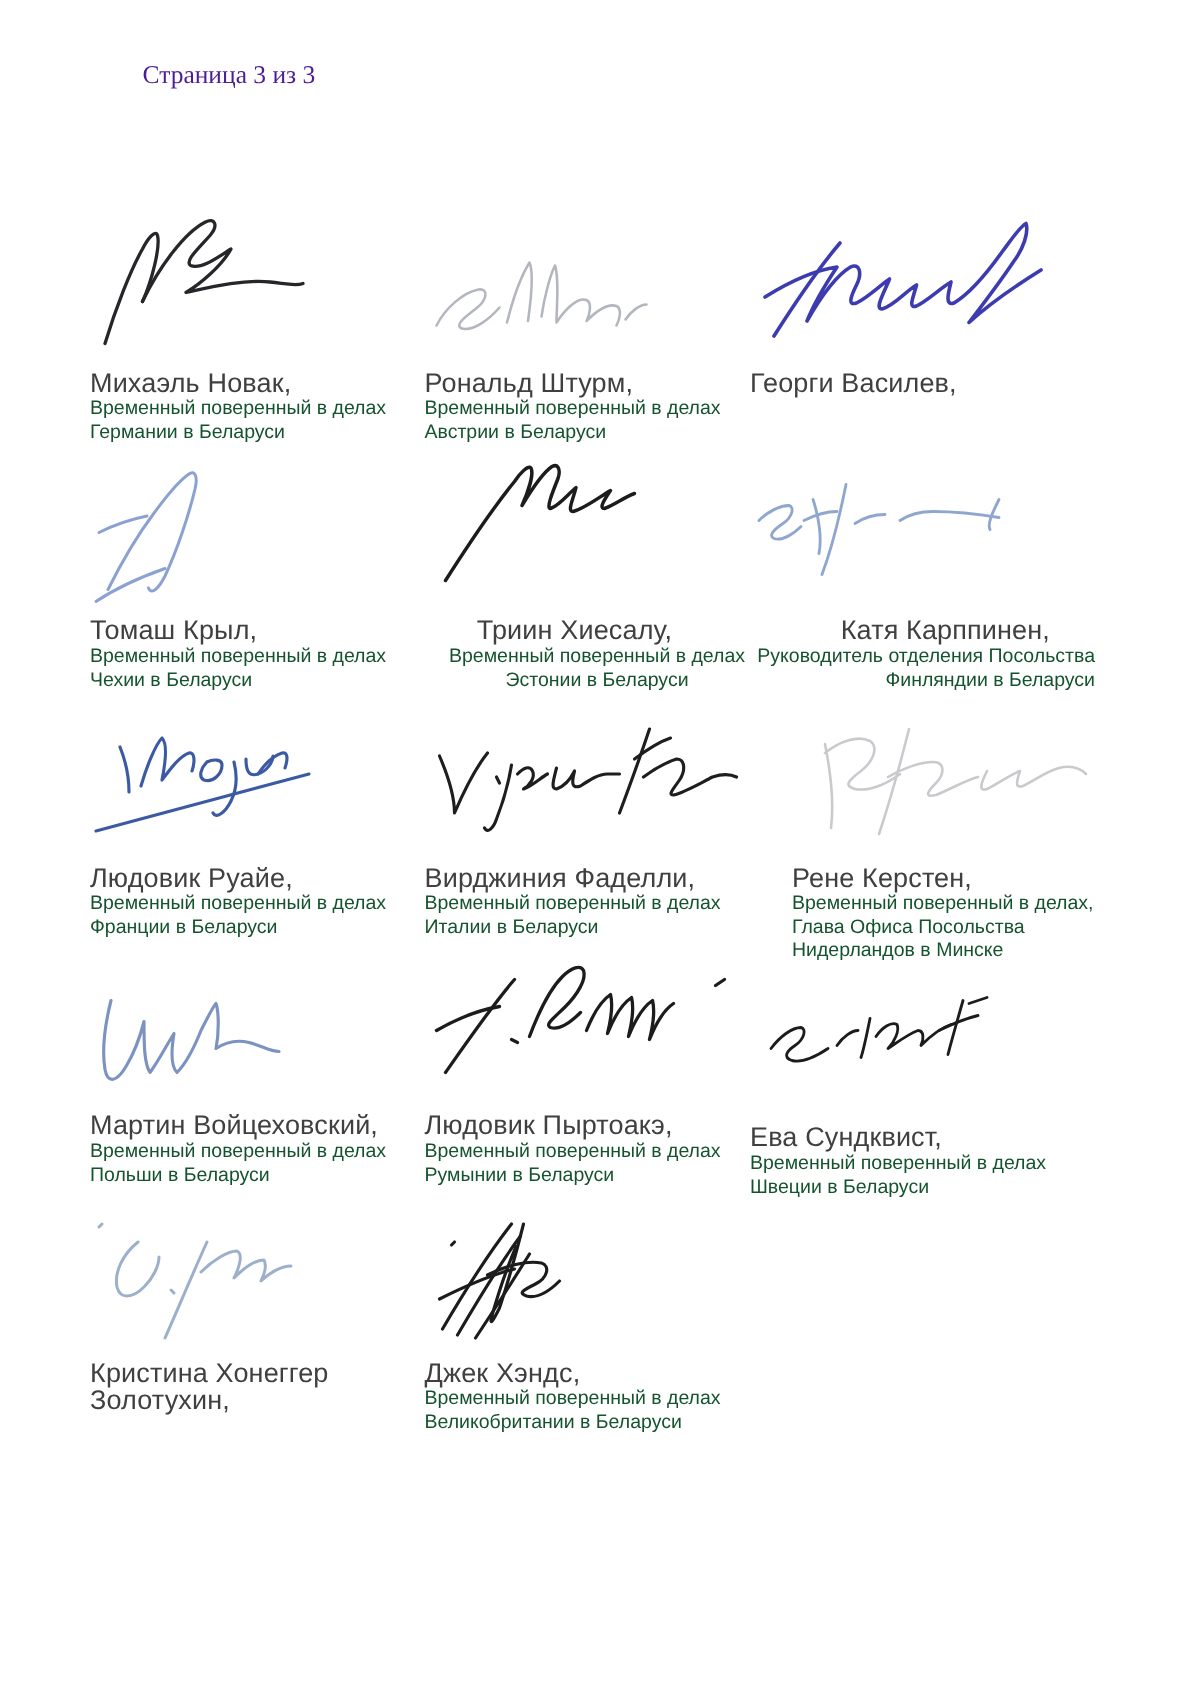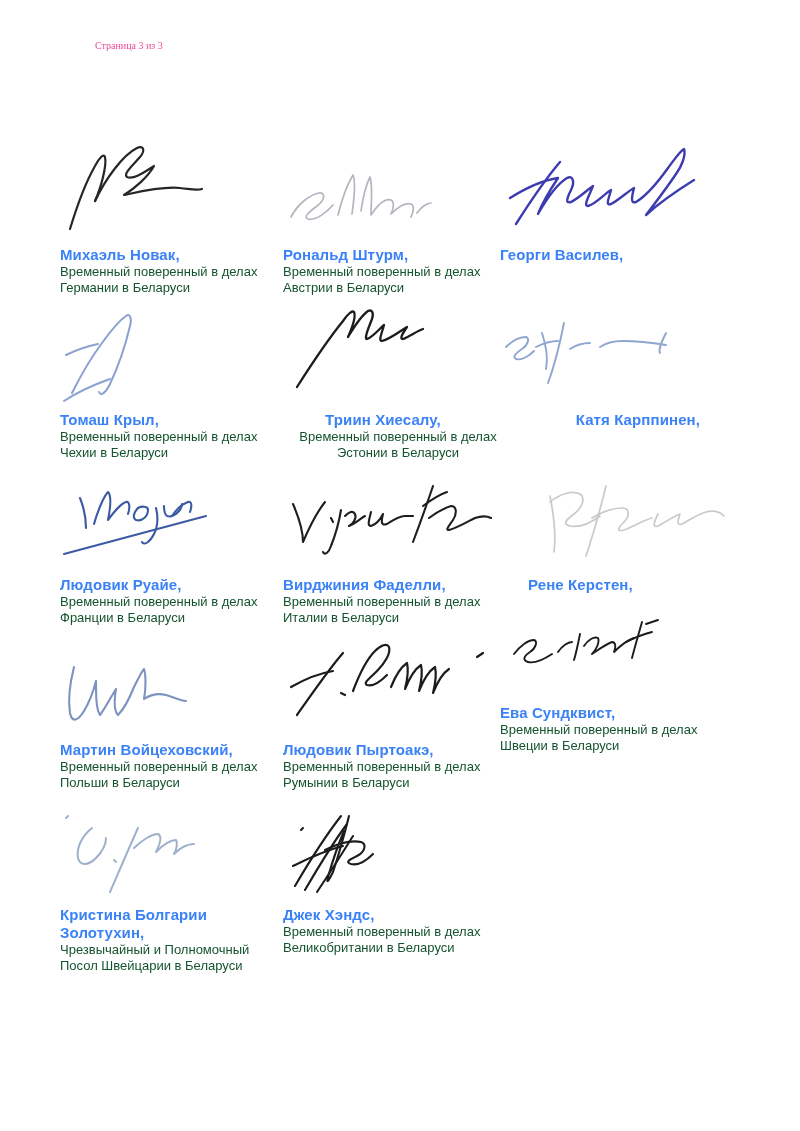--- a/index.html
+++ b/index.html
@@ -7,32 +7,32 @@
     width: 800px; height: 1131px;
     background: #ffffff;
     position: relative;
     font-family: "Liberation Sans", sans-serif;
     overflow: hidden;
   }
   .page-header {
     position: absolute;
     left: 95px; top: 40px;
     font-family: "Liberation Serif", serif;
-    font-size: 10px;
-    color: #ec4899;
+    font-size: 17px;
+    color: #4c1d95;
   }
   .sig-block { position: absolute; width: 230px; }
   .sig-area { height: 100px; }
   .sig-area svg { display: block; }
   .signatory-name {
     margin-top: 6px;
     width: 200px;
-    font-size: 15px;
-    font-weight: bold;
-    color: #3b82f6;
+    font-size: 18px;
+    font-weight: normal;
+    color: #404040;
     line-height: 18px;
     letter-spacing: 0.1px;
   }
   .title-line {
     font-size: 13px;
     color: #14532d;
     line-height: 15.5px;
     white-space: nowrap;
   }
 </style>
@@ -111,20 +111,24 @@
           <path d="M6,42 C12,36 20,32 26,32 C30,33 28,40 22,44 C16,48 12,52 16,54 C22,56 30,50 34,46" fill="none" stroke="#8fa6cf" stroke-width="1.9" stroke-linecap="round" stroke-linejoin="round"></path>
           <path d="M42,28 C46,40 48,54 46,64" fill="none" stroke="#8fa6cf" stroke-width="1.9" stroke-linecap="round" stroke-linejoin="round"></path>
           <path d="M36,42 C44,38 52,36 58,36" fill="none" stroke="#8fa6cf" stroke-width="1.9" stroke-linecap="round" stroke-linejoin="round"></path>
           <path d="M64,18 C60,38 54,62 48,78" fill="none" stroke="#8fa6cf" stroke-width="1.9" stroke-linecap="round" stroke-linejoin="round"></path>
           <path d="M70,44 C76,40 84,38 90,38" fill="none" stroke="#8fa6cf" stroke-width="1.9" stroke-linecap="round" stroke-linejoin="round"></path>
           <path d="M100,42 C106,38 114,36 122,36 C138,36 154,38 166,40" fill="none" stroke="#8fa6cf" stroke-width="1.9" stroke-linecap="round" stroke-linejoin="round"></path>
           <path d="M166,28 C162,36 158,44 160,48" fill="none" stroke="#8fa6cf" stroke-width="1.9" stroke-linecap="round" stroke-linejoin="round"></path>
         </svg>
       </div>
     <div class="signatory-name">Катя Карппинен,</div>
+    <div class="signatory-title">
+        <div class="title-line">Руководитель отделения Посольства</div>
+        <div class="title-line">Финляндии в Беларуси</div>
+      </div>
   </div>
     <div class="sig-block" style="left: 60px; top: 470px;">
     <div class="sig-area">
         <svg width="220" height="100" viewBox="0 0 220 100">
           <path d="M20,28 C24,38 26,50 26,58" fill="none" stroke="#3c5aa4" stroke-width="2.1" stroke-linecap="round" stroke-linejoin="round"></path>
           <path d="M34,54 C38,40 44,26 48,22 C52,26 50,40 48,50 C54,42 60,34 66,32 C70,31 70,38 68,44" fill="none" stroke="#3c5aa4" stroke-width="2.1" stroke-linecap="round" stroke-linejoin="round"></path>
           <path d="M78,38 C74,42 72,48 76,50 C82,52 88,46 88,40 C88,36 82,36 78,38" fill="none" stroke="#3c5aa4" stroke-width="2.1" stroke-linecap="round" stroke-linejoin="round"></path>
           <path d="M96,38 C98,46 98,56 94,64 C90,72 84,76 82,72" fill="none" stroke="#3c5aa4" stroke-width="2.1" stroke-linecap="round" stroke-linejoin="round"></path>
           <path d="M104,36 C104,44 106,48 112,46 C118,44 122,38 122,34" fill="none" stroke="#3c5aa4" stroke-width="2.1" stroke-linecap="round" stroke-linejoin="round"></path>
           <path d="M112,46 C116,40 122,34 128,32 C132,31 132,36 130,42" fill="none" stroke="#3c5aa4" stroke-width="2.1" stroke-linecap="round" stroke-linejoin="round"></path>
@@ -160,20 +164,25 @@
     <div class="sig-area">
         <svg width="220" height="100" viewBox="0 0 220 100">
           <path d="M22,26 C26,46 28,66 26,82" fill="none" stroke="#c9c9ce" stroke-width="1.7" stroke-linecap="round" stroke-linejoin="round"></path>
           <path d="M22,32 C32,24 44,20 52,24 C58,28 54,38 46,44 C38,50 34,54 42,56 C52,58 64,52 72,46" fill="none" stroke="#c9c9ce" stroke-width="1.7" stroke-linecap="round" stroke-linejoin="round"></path>
           <path d="M78,16 C72,40 64,68 58,86" fill="none" stroke="#c9c9ce" stroke-width="1.7" stroke-linecap="round" stroke-linejoin="round"></path>
           <path d="M64,48 C74,42 86,38 94,38 C102,38 102,46 96,52 C90,58 88,62 96,60 C106,56 116,50 124,48" fill="none" stroke="#c9c9ce" stroke-width="1.7" stroke-linecap="round" stroke-linejoin="round"></path>
           <path d="M130,44 C126,52 124,58 130,56 C138,52 146,46 152,44 C150,50 148,56 154,54 C162,50 170,44 178,42 C186,40 192,42 196,46" fill="none" stroke="#c9c9ce" stroke-width="1.7" stroke-linecap="round" stroke-linejoin="round"></path>
         </svg>
       </div>
     <div class="signatory-name">Рене Керстен,</div>
+    <div class="signatory-title">
+        <div class="title-line">Временный поверенный в делах,</div>
+        <div class="title-line">Глава Офиса Посольства</div>
+        <div class="title-line">Нидерландов в Минске</div>
+      </div>
   </div>
     <div class="sig-block" style="left: 60px; top: 635px;">
     <div class="sig-area">
         <svg width="220" height="100" viewBox="0 0 220 100">
           <path d="M14,32 C10,48 8,66 10,78 C12,88 18,86 24,76 C30,66 34,54 36,46 C36,60 36,74 40,80 C46,72 52,60 56,54 C54,66 54,76 58,80 C64,74 70,62 74,52 C78,44 82,36 84,34 C86,40 86,54 84,64 C90,60 98,58 106,60 C114,62 120,66 126,66" fill="none" stroke="#7c92c0" stroke-width="2.1" stroke-linecap="round" stroke-linejoin="round"></path>
         </svg>
       </div>
     <div class="signatory-name">Мартин Войцеховский,</div>
     <div class="signatory-title">
         <div class="title-line">Временный поверенный в делах</div>
@@ -190,21 +199,21 @@
           <path d="M108,52 C112,42 118,32 124,28 C126,36 124,46 122,54 C126,44 132,34 138,30 C140,38 138,48 136,56 C140,46 146,36 152,32 C154,40 152,50 150,58 C154,48 160,38 166,34" fill="none" stroke="#1c1c1c" stroke-width="2.2" stroke-linecap="round" stroke-linejoin="round"></path>
           <path d="M194,22 L200,18" fill="none" stroke="#1c1c1c" stroke-width="2.2" stroke-linecap="round" stroke-linejoin="round"></path>
         </svg>
       </div>
     <div class="signatory-name">Людовик Пыртоакэ,</div>
     <div class="signatory-title">
         <div class="title-line">Временный поверенный в делах</div>
         <div class="title-line">Румынии в Беларуси</div>
       </div>
   </div>
-    <div class="sig-block" style="left: 500px; top: 598px;">
+    <div class="sig-block" style="left: 500px; top: 643px;">
     <div class="sig-area">
         <svg width="220" height="100" viewBox="0 0 220 100">
           <path d="M14,56 C20,48 28,42 34,42 C38,43 36,50 30,54 C24,58 22,62 28,64 C36,66 46,60 52,56" fill="none" stroke="#1c1c1c" stroke-width="1.9" stroke-linecap="round" stroke-linejoin="round"></path>
           <path d="M58,54 C62,48 68,44 72,44" fill="none" stroke="#1c1c1c" stroke-width="1.9" stroke-linecap="round" stroke-linejoin="round"></path>
           <path d="M80,36 C78,46 76,56 74,62" fill="none" stroke="#1c1c1c" stroke-width="1.9" stroke-linecap="round" stroke-linejoin="round"></path>
           <path d="M84,48 C88,42 94,38 98,40 C100,44 96,52 92,56 C98,52 106,46 112,44 C116,44 116,50 114,54 C120,48 128,42 134,40" fill="none" stroke="#1c1c1c" stroke-width="1.9" stroke-linecap="round" stroke-linejoin="round"></path>
           <path d="M142,24 C138,38 134,52 132,60" fill="none" stroke="#1c1c1c" stroke-width="1.9" stroke-linecap="round" stroke-linejoin="round"></path>
           <path d="M126,44 C134,40 144,36 152,34" fill="none" stroke="#1c1c1c" stroke-width="1.9" stroke-linecap="round" stroke-linejoin="round"></path>
           <path d="M146,26 L158,22" fill="none" stroke="#1c1c1c" stroke-width="1.9" stroke-linecap="round" stroke-linejoin="round"></path>
         </svg>
@@ -218,25 +227,21 @@
     <div class="sig-block" style="left: 60px; top: 800px;">
     <div class="sig-area">
         <svg width="220" height="100" viewBox="0 0 220 100">
           <path d="M6,18 L8,16" fill="none" stroke="#9db0cb" stroke-width="2" stroke-linecap="round" stroke-linejoin="round"></path>
           <path d="M32,28 C22,36 16,48 18,58 C20,66 28,66 36,58 C42,52 46,44 46,38" fill="none" stroke="#9db0cb" stroke-width="2" stroke-linecap="round" stroke-linejoin="round"></path>
           <path d="M54,60 L56,62" fill="none" stroke="#9db0cb" stroke-width="2" stroke-linecap="round" stroke-linejoin="round"></path>
           <path d="M78,28 C68,50 58,74 50,92" fill="none" stroke="#9db0cb" stroke-width="2" stroke-linecap="round" stroke-linejoin="round"></path>
           <path d="M74,48 C82,40 92,34 98,34 C102,36 100,44 96,52 C102,46 110,40 116,40 C118,44 116,50 114,54 C120,48 128,44 134,44" fill="none" stroke="#9db0cb" stroke-width="2" stroke-linecap="round" stroke-linejoin="round"></path>
         </svg>
       </div>
-    <div class="signatory-name">Кристина Болгарии Золотухин,</div>
-    <div class="signatory-title">
-        <div class="title-line">Чрезвычайный и Полномочный</div>
-        <div class="title-line">Посол Швейцарии в Беларуси</div>
-      </div>
+    <div class="signatory-name">Кристина Хонеггер Золотухин,</div>
   </div>
     <div class="sig-block" style="left: 283px; top: 800px;">
     <div class="sig-area">
         <svg width="220" height="100" viewBox="0 0 220 100">
           <path d="M12,86 C26,62 44,34 58,16" fill="none" stroke="#1c1c1c" stroke-width="2.1" stroke-linecap="round" stroke-linejoin="round"></path>
           <path d="M22,90 C36,66 52,40 64,24" fill="none" stroke="#1c1c1c" stroke-width="2.1" stroke-linecap="round" stroke-linejoin="round"></path>
           <path d="M34,92 C46,74 60,52 70,36" fill="none" stroke="#1c1c1c" stroke-width="2.1" stroke-linecap="round" stroke-linejoin="round"></path>
           <path d="M10,66 C26,58 44,50 60,46" fill="none" stroke="#1c1c1c" stroke-width="2.1" stroke-linecap="round" stroke-linejoin="round"></path>
           <path d="M66,16 C62,32 56,54 50,72 C46,80 43,85 45,77 C49,63 55,45 61,31" fill="none" stroke="#1c1c1c" stroke-width="2.1" stroke-linecap="round" stroke-linejoin="round"></path>
           <path d="M42,50 C54,44 68,40 78,42 C84,44 82,52 74,56 C66,60 62,62 68,64 C76,66 84,60 90,54" fill="none" stroke="#1c1c1c" stroke-width="2.1" stroke-linecap="round" stroke-linejoin="round"></path>

